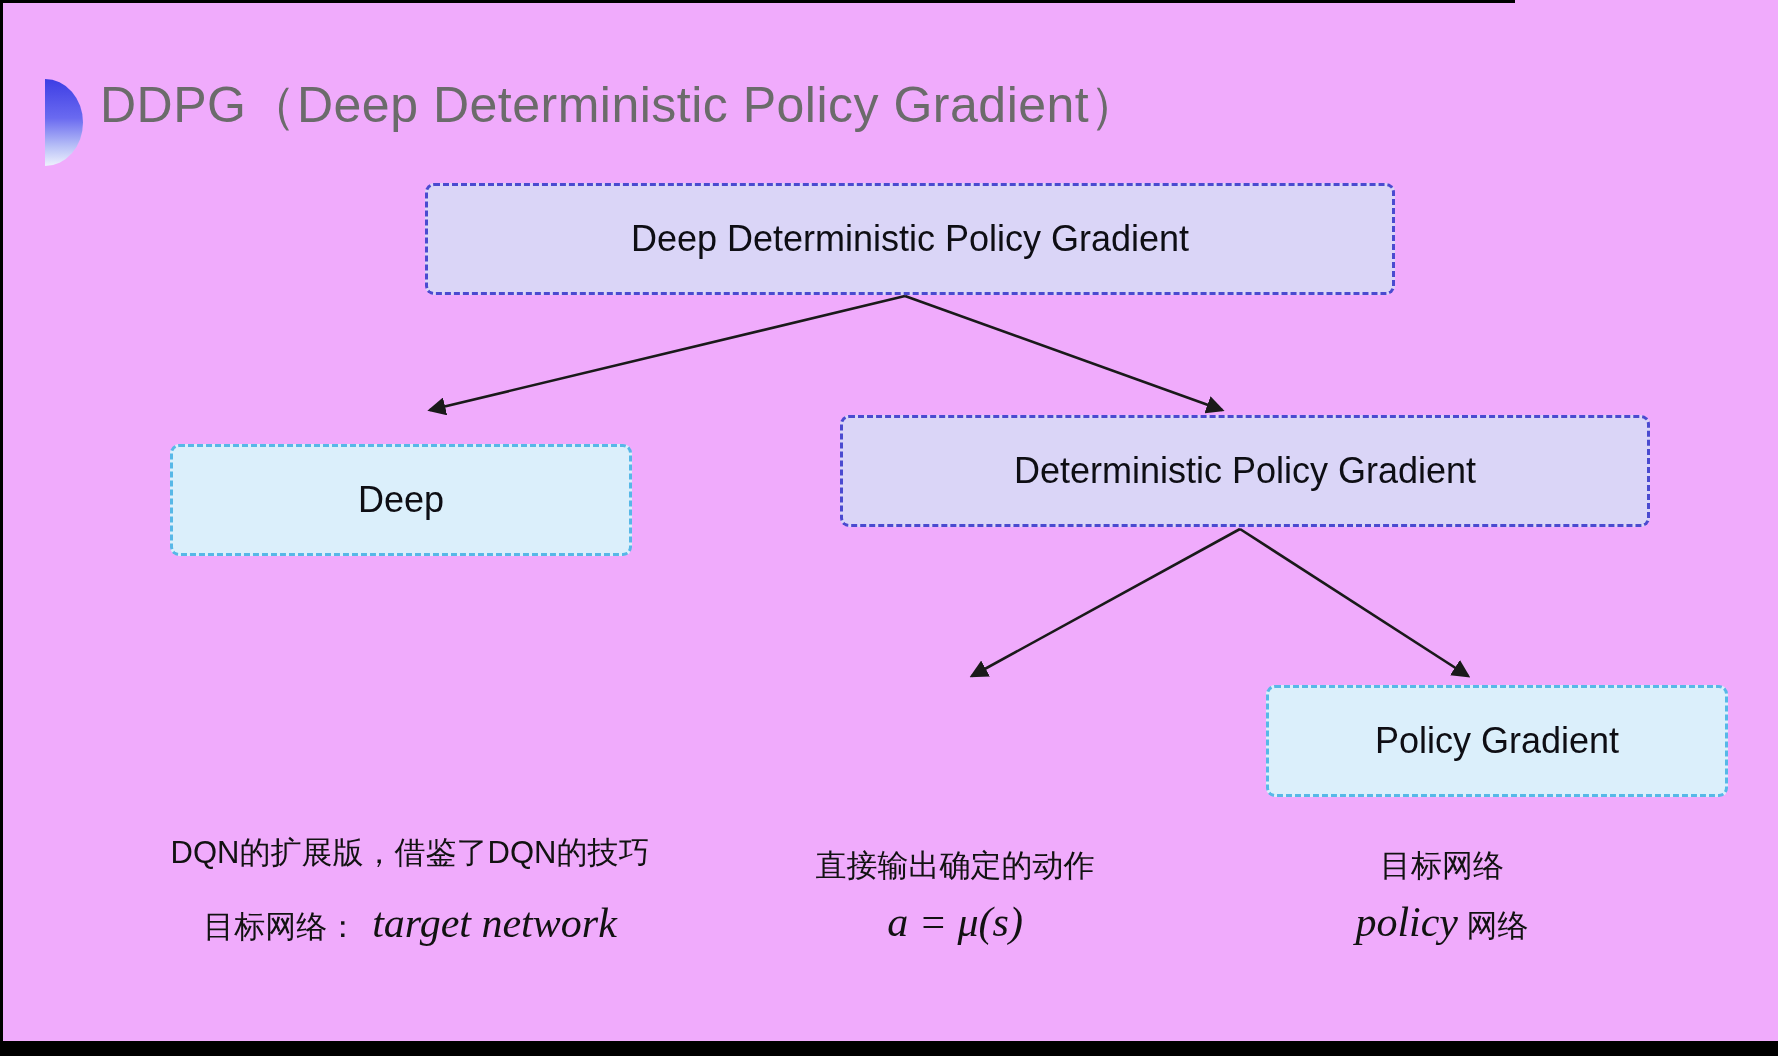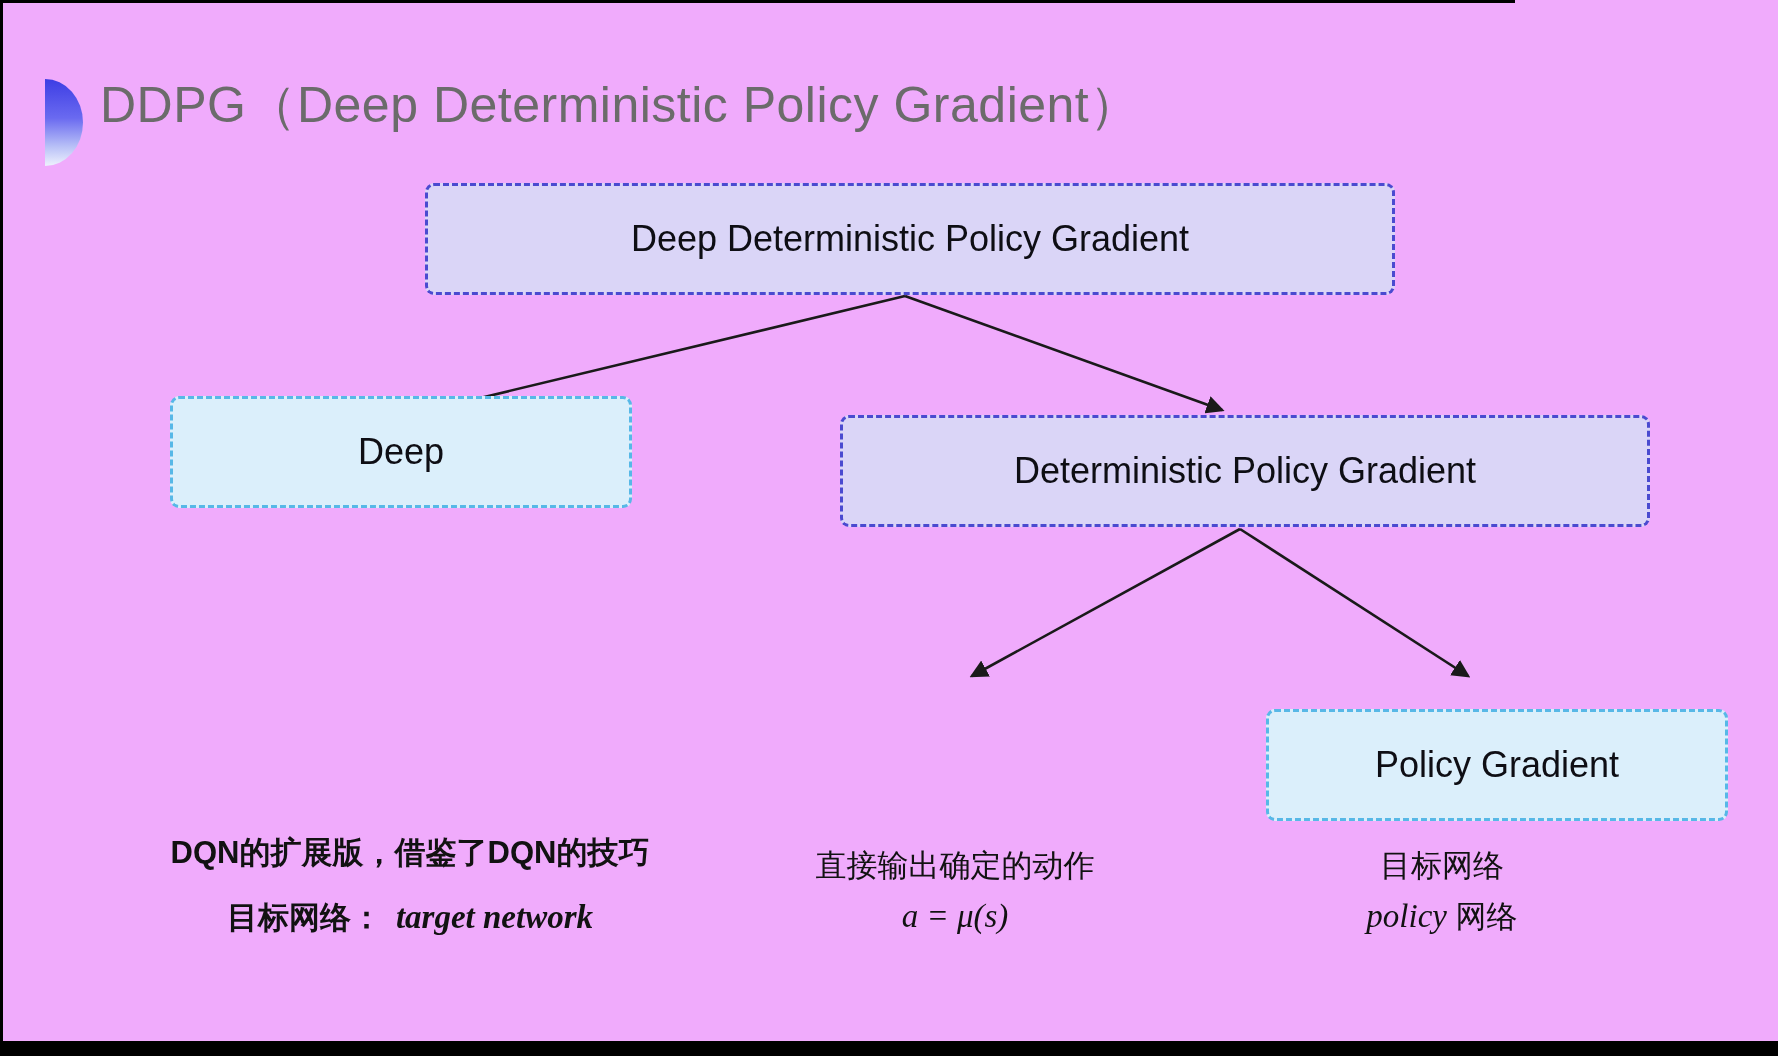--- a/index.html
+++ b/index.html
@@ -35,40 +35,40 @@
     position: absolute;
     display: flex; align-items: center; justify-content: center;
     border-radius: 9px;
     font-size: 36px; color: #0e0e14;
     text-align: center;
   }
   .node.purple { background: #dad5f7; border: 3px dashed #4a4ad0; }
   .node.cyan   { background: #dbeffb; border: 3px dashed #57b8e7; }
 
   #node-ddpg          { left: 425px;  top: 183px; width: 964px; height: 106px; justify-content: center; }
-  #node-deep          { left: 170px;  top: 396px; width: 456px; height: 106px; justify-content: center; }
+  #node-deep          { left: 170px;  top: 444px; width: 456px; height: 106px; justify-content: center; }
   #node-dpg           { left: 840px;  top: 415px; width: 804px; height: 106px; }
   #node-deterministic { left: 715px;  top: 685px; width: 466px; height: 106px; }
-  #node-policy-grad   { left: 1266px; top: 709px; width: 456px; height: 106px; }
+  #node-policy-grad   { left: 1266px; top: 685px; width: 456px; height: 106px; }
 
   
   #edges { position: absolute; left: 0; top: 0; width: 1778px; height: 1056px; pointer-events: none; }
 
   
   .note { position: absolute; text-align: center; color: #121212; font-size: 31px; line-height: 1.32; }
   .note .line { margin-top: 22px; }
   .note .line:first-child { margin-top: 0; }
   .note-mid .line, .note-right .line { margin-top: 8px; }
   .serif-italic {
     font-family: "Liberation Serif", serif;
     font-style: italic;
-    font-size: 33px;
+    font-size: 42px;
   }
   .value-gap { margin-left: 14px; }
-  #note-deep   { left: 118px;  top: 833px; width: 584px; font-weight: bold; }
+  #note-deep   { left: 118px;  top: 833px; width: 584px; }
   #note-deter  { left: 772px;  top: 846px; width: 366px; }
   #note-policy { left: 1259px; top: 846px; width: 366px; }
 </style>
 </head>
 <body>
 
 <div id="stage">
 
   <div class="frame-top"></div>
   <div class="frame-left"></div>

